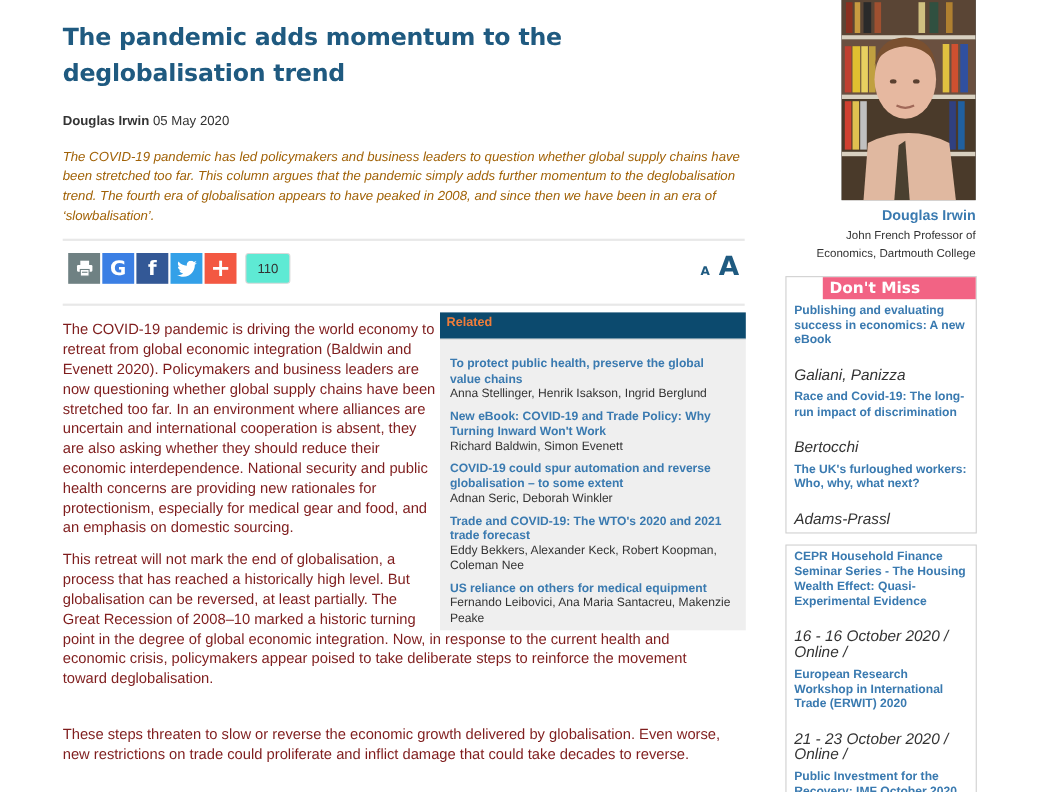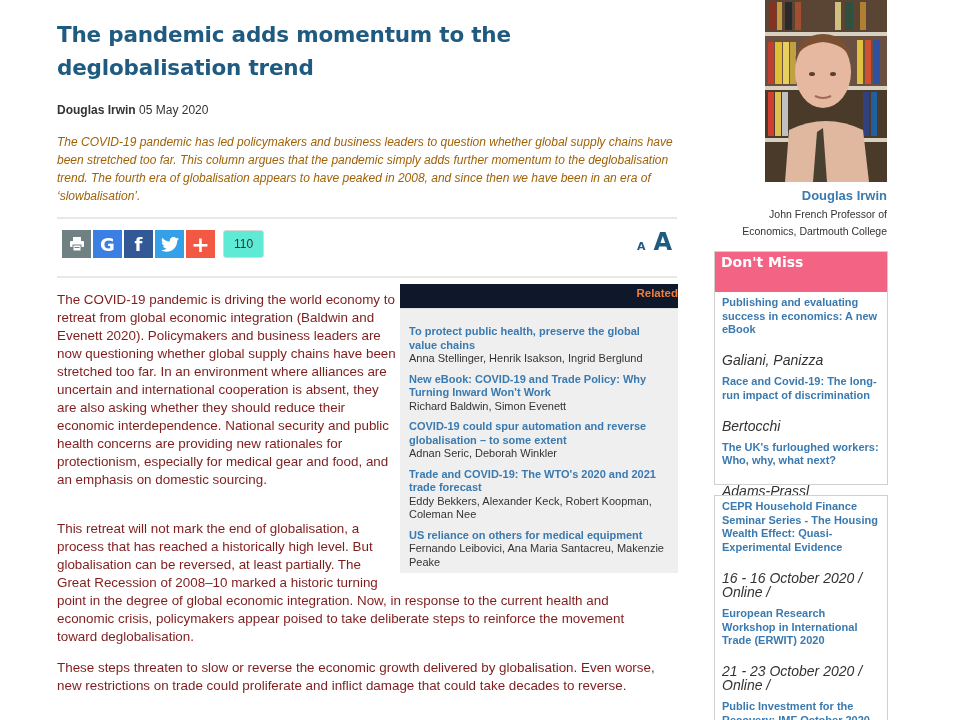--- a/index.html
+++ b/index.html
@@ -21,38 +21,38 @@
   .sbtn.facebook { background: #335896; }
   .sbtn.twitter { background: #33a0e8; }
   .sbtn.plus { background: #f35842; font-size: 22px; }
   .share .count { margin-left: 6px; height: 28px; min-width: 40px; padding: 0 10px; border: 1px solid #d8d8d8; border-radius: 3px; display: flex; align-items: center; justify-content: center; font-size: 12px; color: #333; background: #5eead4; }
   .fontsize { position: absolute; right: 288px; top: 228px; display: flex; align-items: baseline; gap: 8px; color: #1f5a80; font-family: "DejaVu Sans", sans-serif; font-weight: bold; }
   .fontsize .small { font-size: 11px; }
   .fontsize .large { font-size: 24px; }
 
   .body-text { position: absolute; left: 57px; font-size: 13.4px; line-height: 18px; color: #7f1d1d; }
   .p1 { top: 291px; width: 340px; }
-  .p2 { top: 520px; width: 600px; }
+  .p2 { top: 500px; width: 600px; }
   .p2 .narrow { display: block; width: 340px; }
   .p3 { top: 659px; width: 600px; }
 
   .related { position: absolute; left: 400px; top: 284px; width: 278px; height: 289px; }
-  .related .rhead { height: 24px; padding: 3px 0 0 6px; font-size: 11.5px; font-weight: bold; color: #f07d3a; background: #0f172a; text-align: right; }
+  .related .rhead { height: 24px; padding: 3px 0 0 6px; font-size: 11.5px; font-weight: bold; color: #f07d3a; background: #0c4a6e; }
   .related .rbody { background: #efefef; border-top: 1px solid #dcdcdc; padding: 12px 10px 8px 9px; height: 265px; }
   .ritem { margin-top: 4px; margin-bottom: 7px; }
   .ritem .rtitle { display: block; font-size: 11px; font-weight: bold; line-height: 13.5px; color: #3a7ab0; }
   .ritem .rauth { display: block; font-size: 11px; line-height: 13.5px; color: #333; }
 
   .photo { position: absolute; left: 765px; top: 0; width: 122px; height: 182px; overflow: hidden; background: #3a3428; }
   .sidebar-author { position: absolute; left: 715px; top: 188px; width: 172px; text-align: right; }
   .sidebar-author .name { display: block; font-size: 13px; font-weight: bold; color: #3a7ab0; line-height: 16px; }
   .sidebar-author .role { display: block; font-size: 10.5px; color: #333; line-height: 17px; margin-top: 2px; }
 
   .box { position: absolute; left: 714px; width: 174px; border: 1px solid #d0d0d0; background: #fff; }
-  .box .bhead { height: 40px; padding: 2px 0 0 6px; font-size: 14px; font-weight: bold; color: #fff; font-family: "DejaVu Sans", sans-serif; }
+  .box .bhead { height: 20px; padding: 2px 0 0 6px; font-size: 14px; font-weight: bold; color: #fff; font-family: "DejaVu Sans", sans-serif; margin-left: 33px; }
   .dontmiss { top: 251px; height: 234px; }
   .dontmiss .bhead { background: #f26384; }
   .events { top: 495px; height: 240px; }
   .events .bhead { background: #6d9ee6; }
   .bitems { padding: 4px 8px 0 7px; }
   .bitem { margin-bottom: 8px; }
   .bitem .btitle { display: block; font-size: 11px; font-weight: bold; line-height: 13.7px; color: #3a7ab0; }
   .bitem .bsub { display: block; font-size: 14px; line-height: 14px; color: #333; margin-top: 16px; font-style: italic; }
 </style>
 </head>

